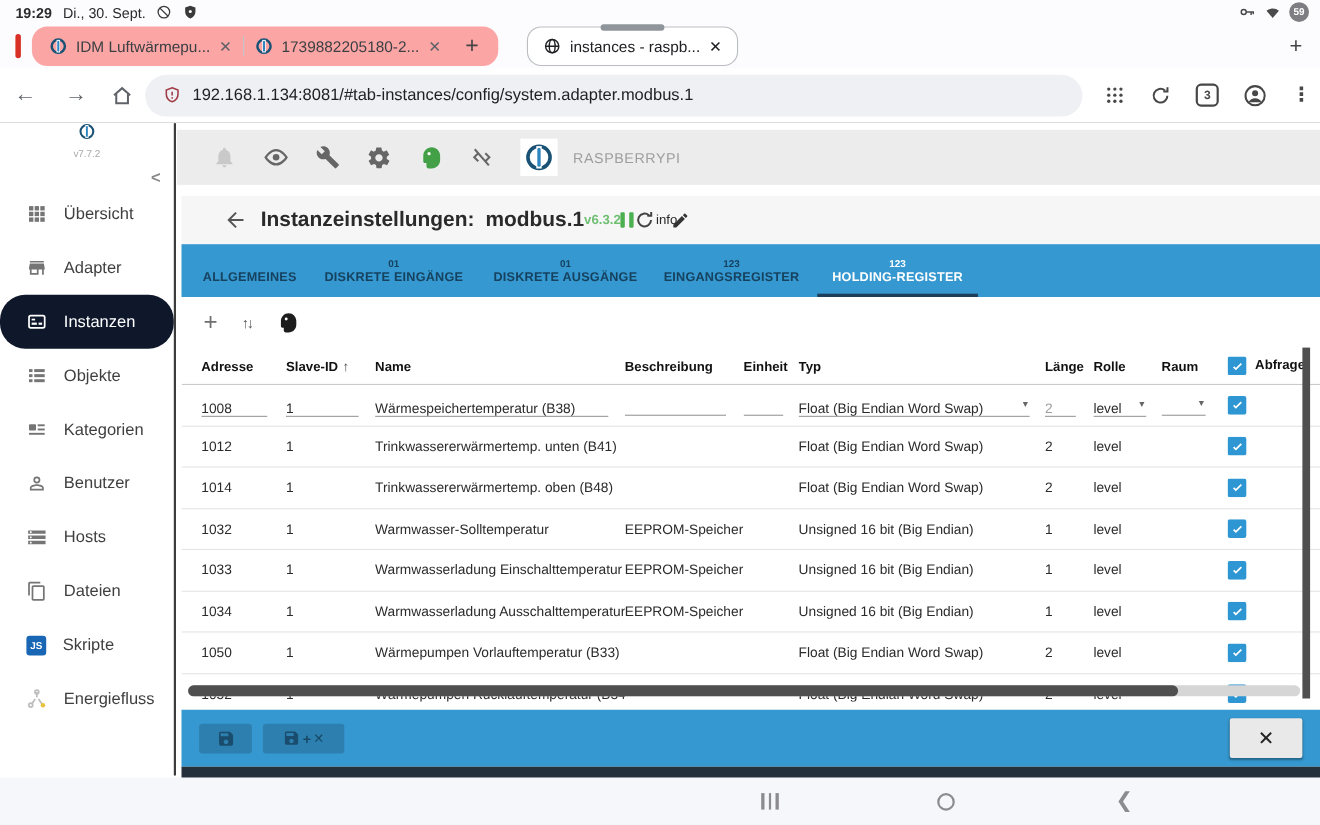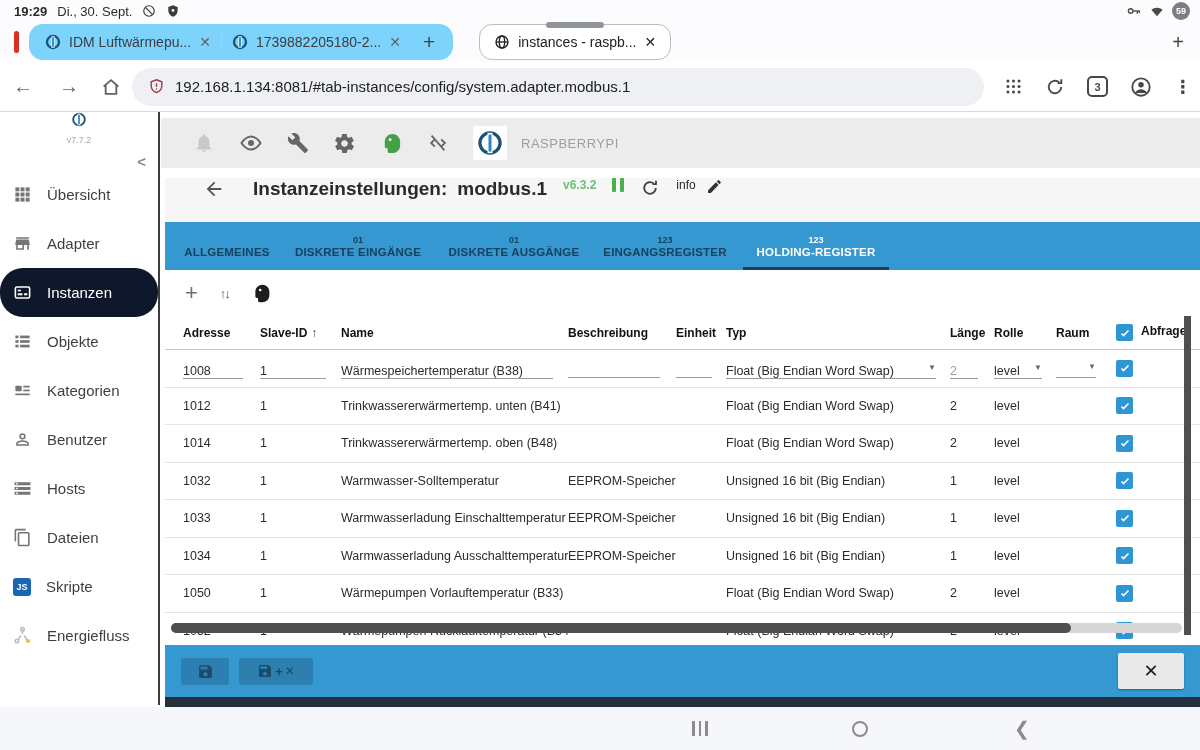--- a/index.html
+++ b/index.html
@@ -12,21 +12,21 @@
   #statusbar .left { display:flex; align-items:center; gap:10px; margin-left:14px; font-weight:bold; }
   #statusbar .date { font-weight:normal; }
   #statusbar .right { margin-left:auto; display:flex; align-items:center; gap:7px; margin-right:10px; }
   .batt { width:18px; height:18px; border-radius:50%; background:#7e7e82; color:#fff;
     font-size:9px; font-weight:bold; display:flex; align-items:center; justify-content:center; }
 
   
   #tabstrip { position:absolute; top:22px; left:0; width:1200px; height:40px; background:#fcfcfe;
     display:flex; align-items:center; }
   .group-bar { width:5px; height:22px; border-radius:3px; background:#d93025; margin-left:14px; }
-  .tab-group { display:flex; align-items:center; height:36px; background:#7dd3fc; border-radius:14px;
+  .tab-group { display:flex; align-items:center; height:36px; background:#fca5a5; border-radius:14px;
     margin-left:10px; padding:0 6px; }
   .btab { display:flex; align-items:center; gap:8px; padding:0 10px; height:36px; font-size:14px; color:#3c4043; }
   .btab .x { color:#5f6368; font-size:14px; }
   .tab-divider { width:1px; height:18px; background:#c4c7cb; }
   .newtab-btn { font-size:21px; color:#444; padding:0 12px; }
   .active-tab { position:relative; display:flex; align-items:center; gap:8px; height:36px;
     background:#fff; border:1.5px solid #babdc1; border-radius:13px; padding:0 14px; margin-left:26px;
     font-size:14px; color:#202124; }
   .drag-handle { position:absolute; top:-3px; left:50%; transform:translateX(-50%);
     width:58px; height:6px; border-radius:3px; background:#8f959b; }
@@ -46,38 +46,38 @@
   .dots { font-size:18px; color:#474747; font-weight:bold; }
 
   
   #page { position:absolute; top:112px; left:0; width:1200px; height:595px; background:#fff; }
 
   
   #sidebar { position:absolute; top:0; left:0; width:158px; height:595px; background:#fff; }
   .side-head { height:58px; display:flex; align-items:center; padding:0 12px; gap:8px;flex-direction:column; }
   .ver { font-size:9px; color:#a8a8a8; }
   .collapse { margin-left:auto; color:#8a8a8a; font-size:15px; font-weight:bold; }
-  .side-item { height:49px; display:flex; align-items:center; gap:15px; padding-left:13px;
+  .side-item { height:49px; display:flex; align-items:center; gap:15px; padding-left:24px;
     font-size:15px; color:#3f3f3f; }
   .side-item svg { flex:0 0 auto; }
   .side-item.active { background:#0f172a; color:#fff;border-radius:23px; }
   .js-badge { width:18px; height:18px; background:#1866b4; border-radius:3px; color:#fff;
     font-size:9px; font-weight:bold; display:flex; align-items:center; justify-content:center; }
   #side-divider { position:absolute; top:0; left:158px; width:2px; height:593px; background:#3c3c3c; }
 
   
   #main { position:absolute; top:0; left:161px; width:1039px; height:595px; background:#fff; }
   #app-toolbar { position:absolute; top:6px; left:0; width:1039px; height:50px; background:#ececec;
     display:flex; align-items:center; gap:24px; padding-left:32px; }
   .host-logo { width:34px; height:34px; background:#fff; display:flex; align-items:center; justify-content:center; }
   .host-name { font-size:13px; color:#9e9e9e; letter-spacing:0.5px; }
 
   
   #dialog { position:absolute; top:66px; left:4px; width:1035px; height:519px; background:#fff; }
-  #dlg-header { height:44px; background:#f6f6f6; display:flex; align-items:flex-start; gap:16px; padding-left:38px; }
+  #dlg-header { height:44px; background:#f6f6f6; display:flex; align-items:center; padding-left:38px; }
   .dlg-title { font-size:19px; font-weight:bold; color:#2a2a2a; margin-left:12px; }
   .dlg-title .inst { margin-left:10px; }
   .dlg-ver { font-size:12px; color:#6fbf73; font-weight:bold; }
   .pause-ic { display:flex; gap:4px; }
   .pause-ic i { width:4px; height:14px; background:#4caf50; border-radius:1px; }
   .info-lbl { font-size:12px; color:#2a2a2a; }
 
   #dlg-tabs { height:48px; background:#3598d0; display:flex; align-items:stretch; padding-left:14px; gap:10px; }
   .dtab { position:relative; display:flex; flex-direction:column; align-items:center; justify-content:center;
     color:#16425f; font-weight:bold; }

